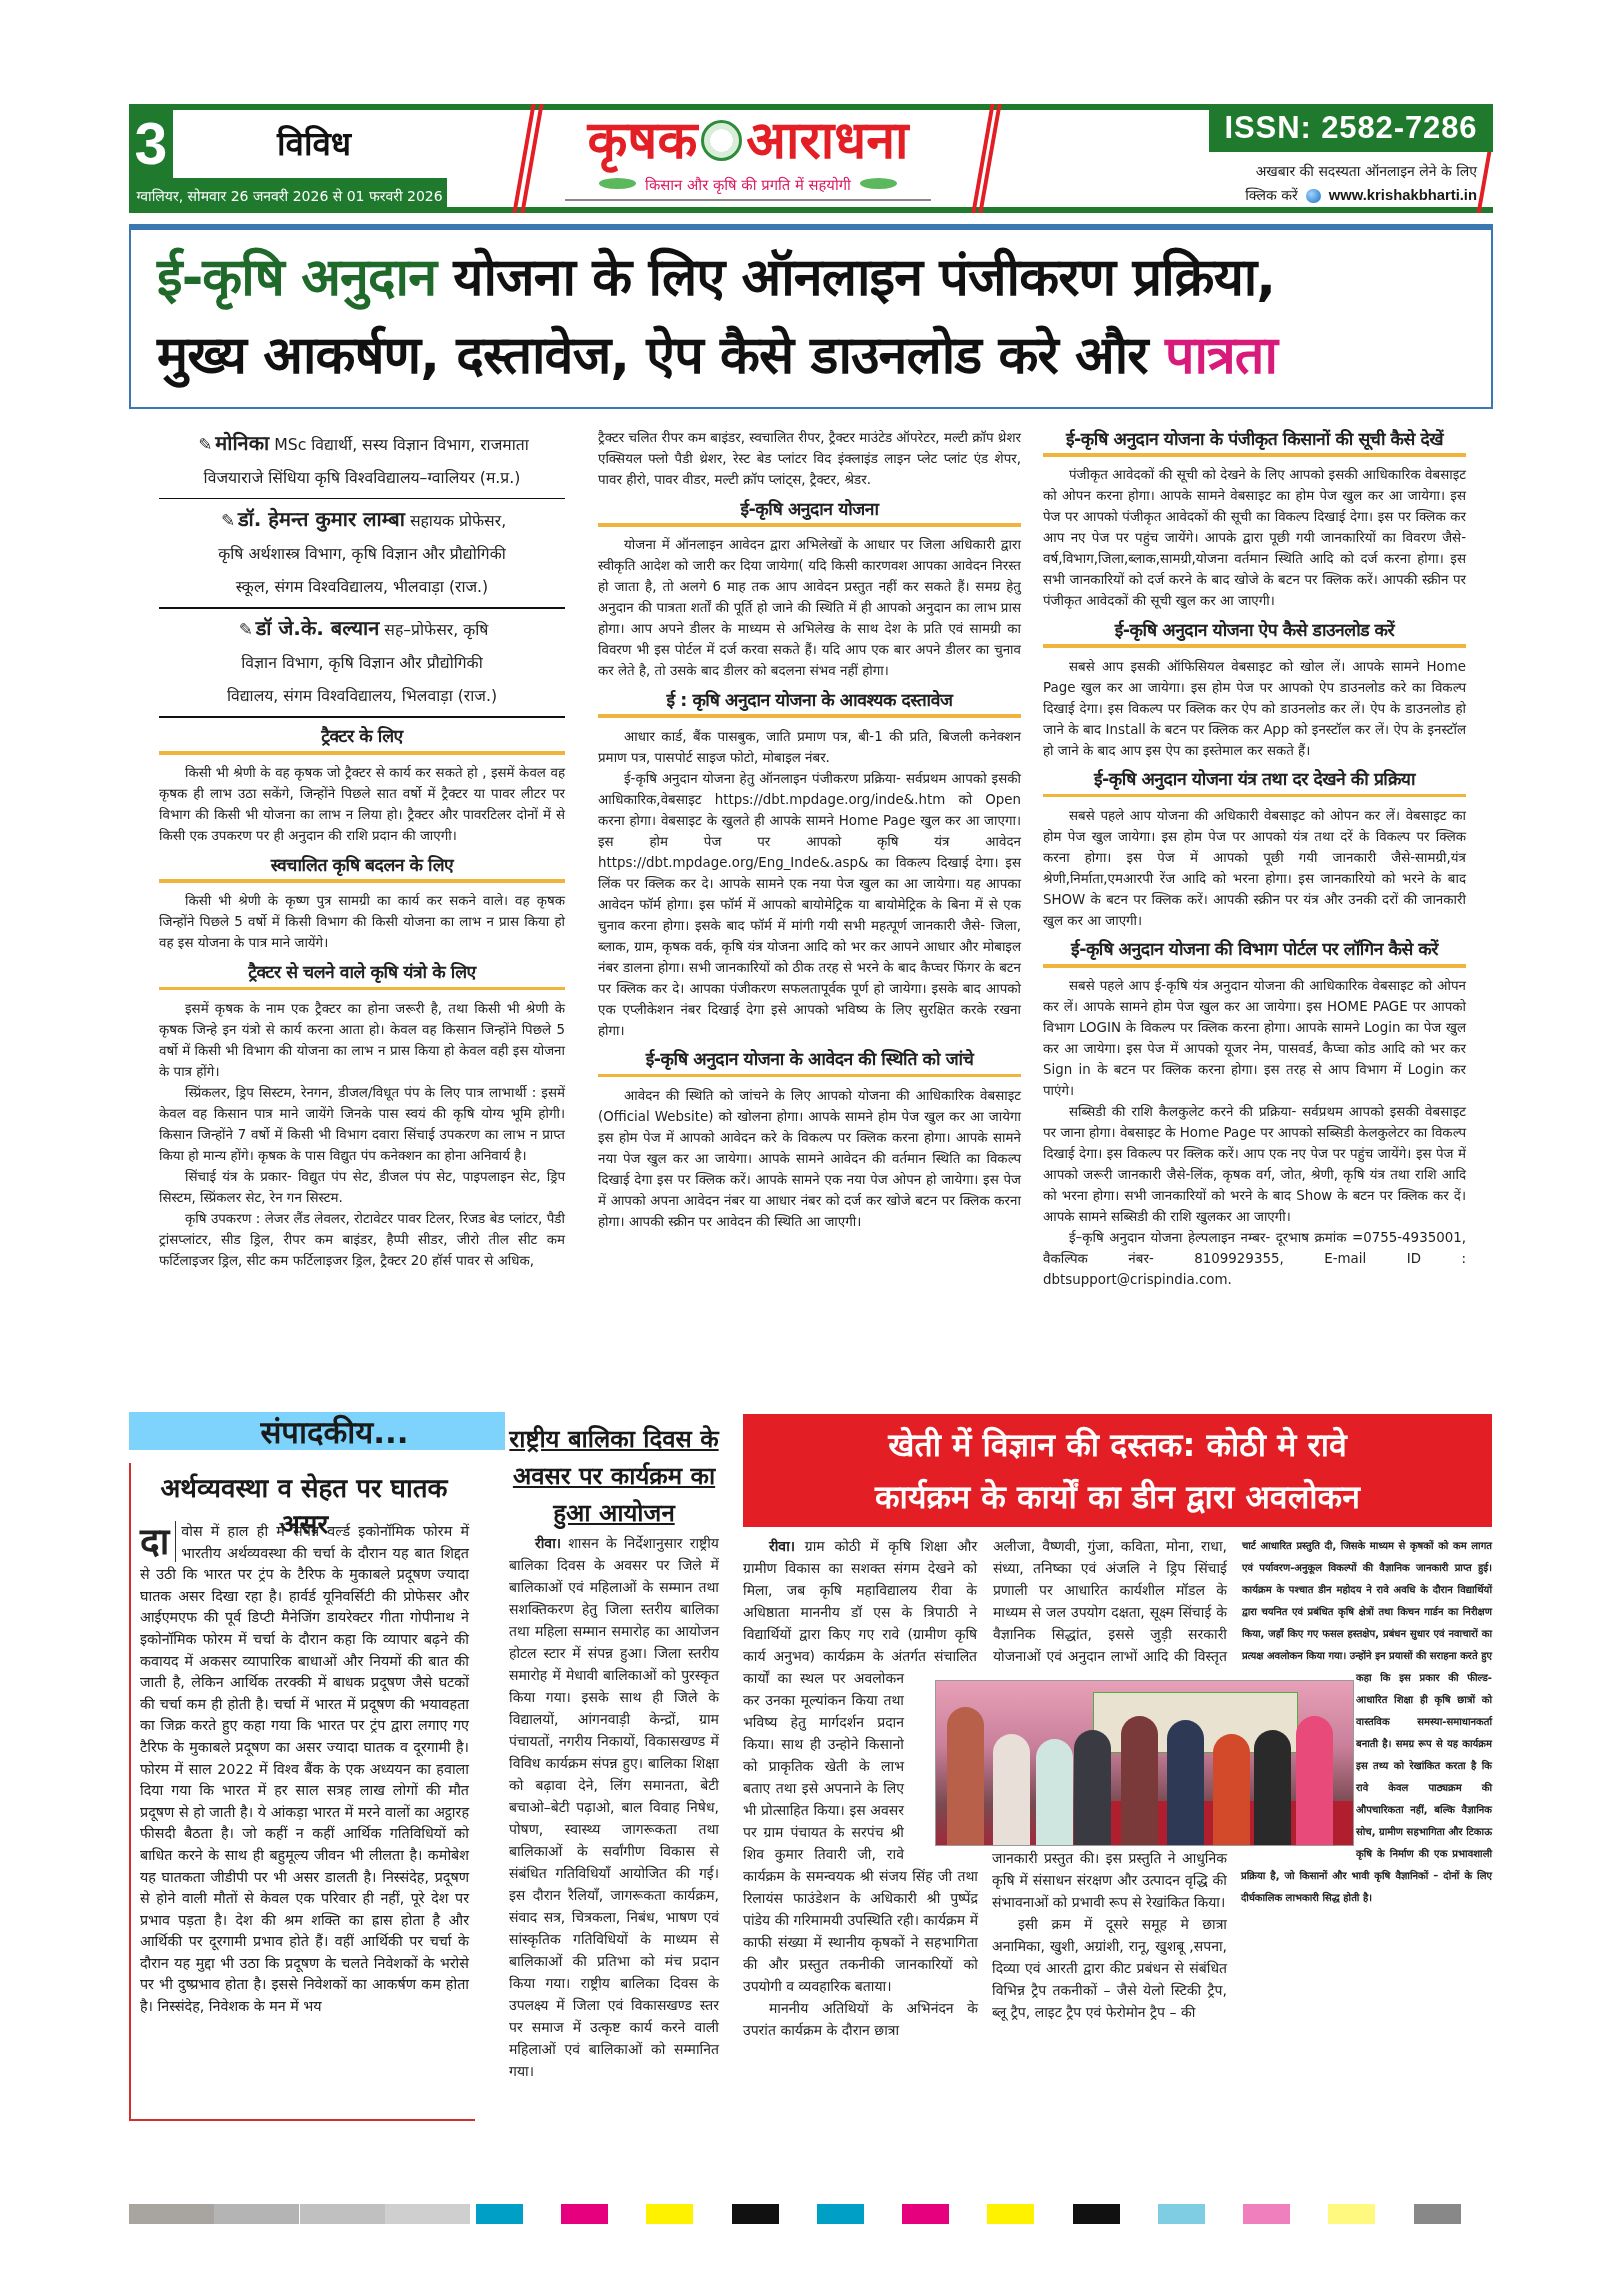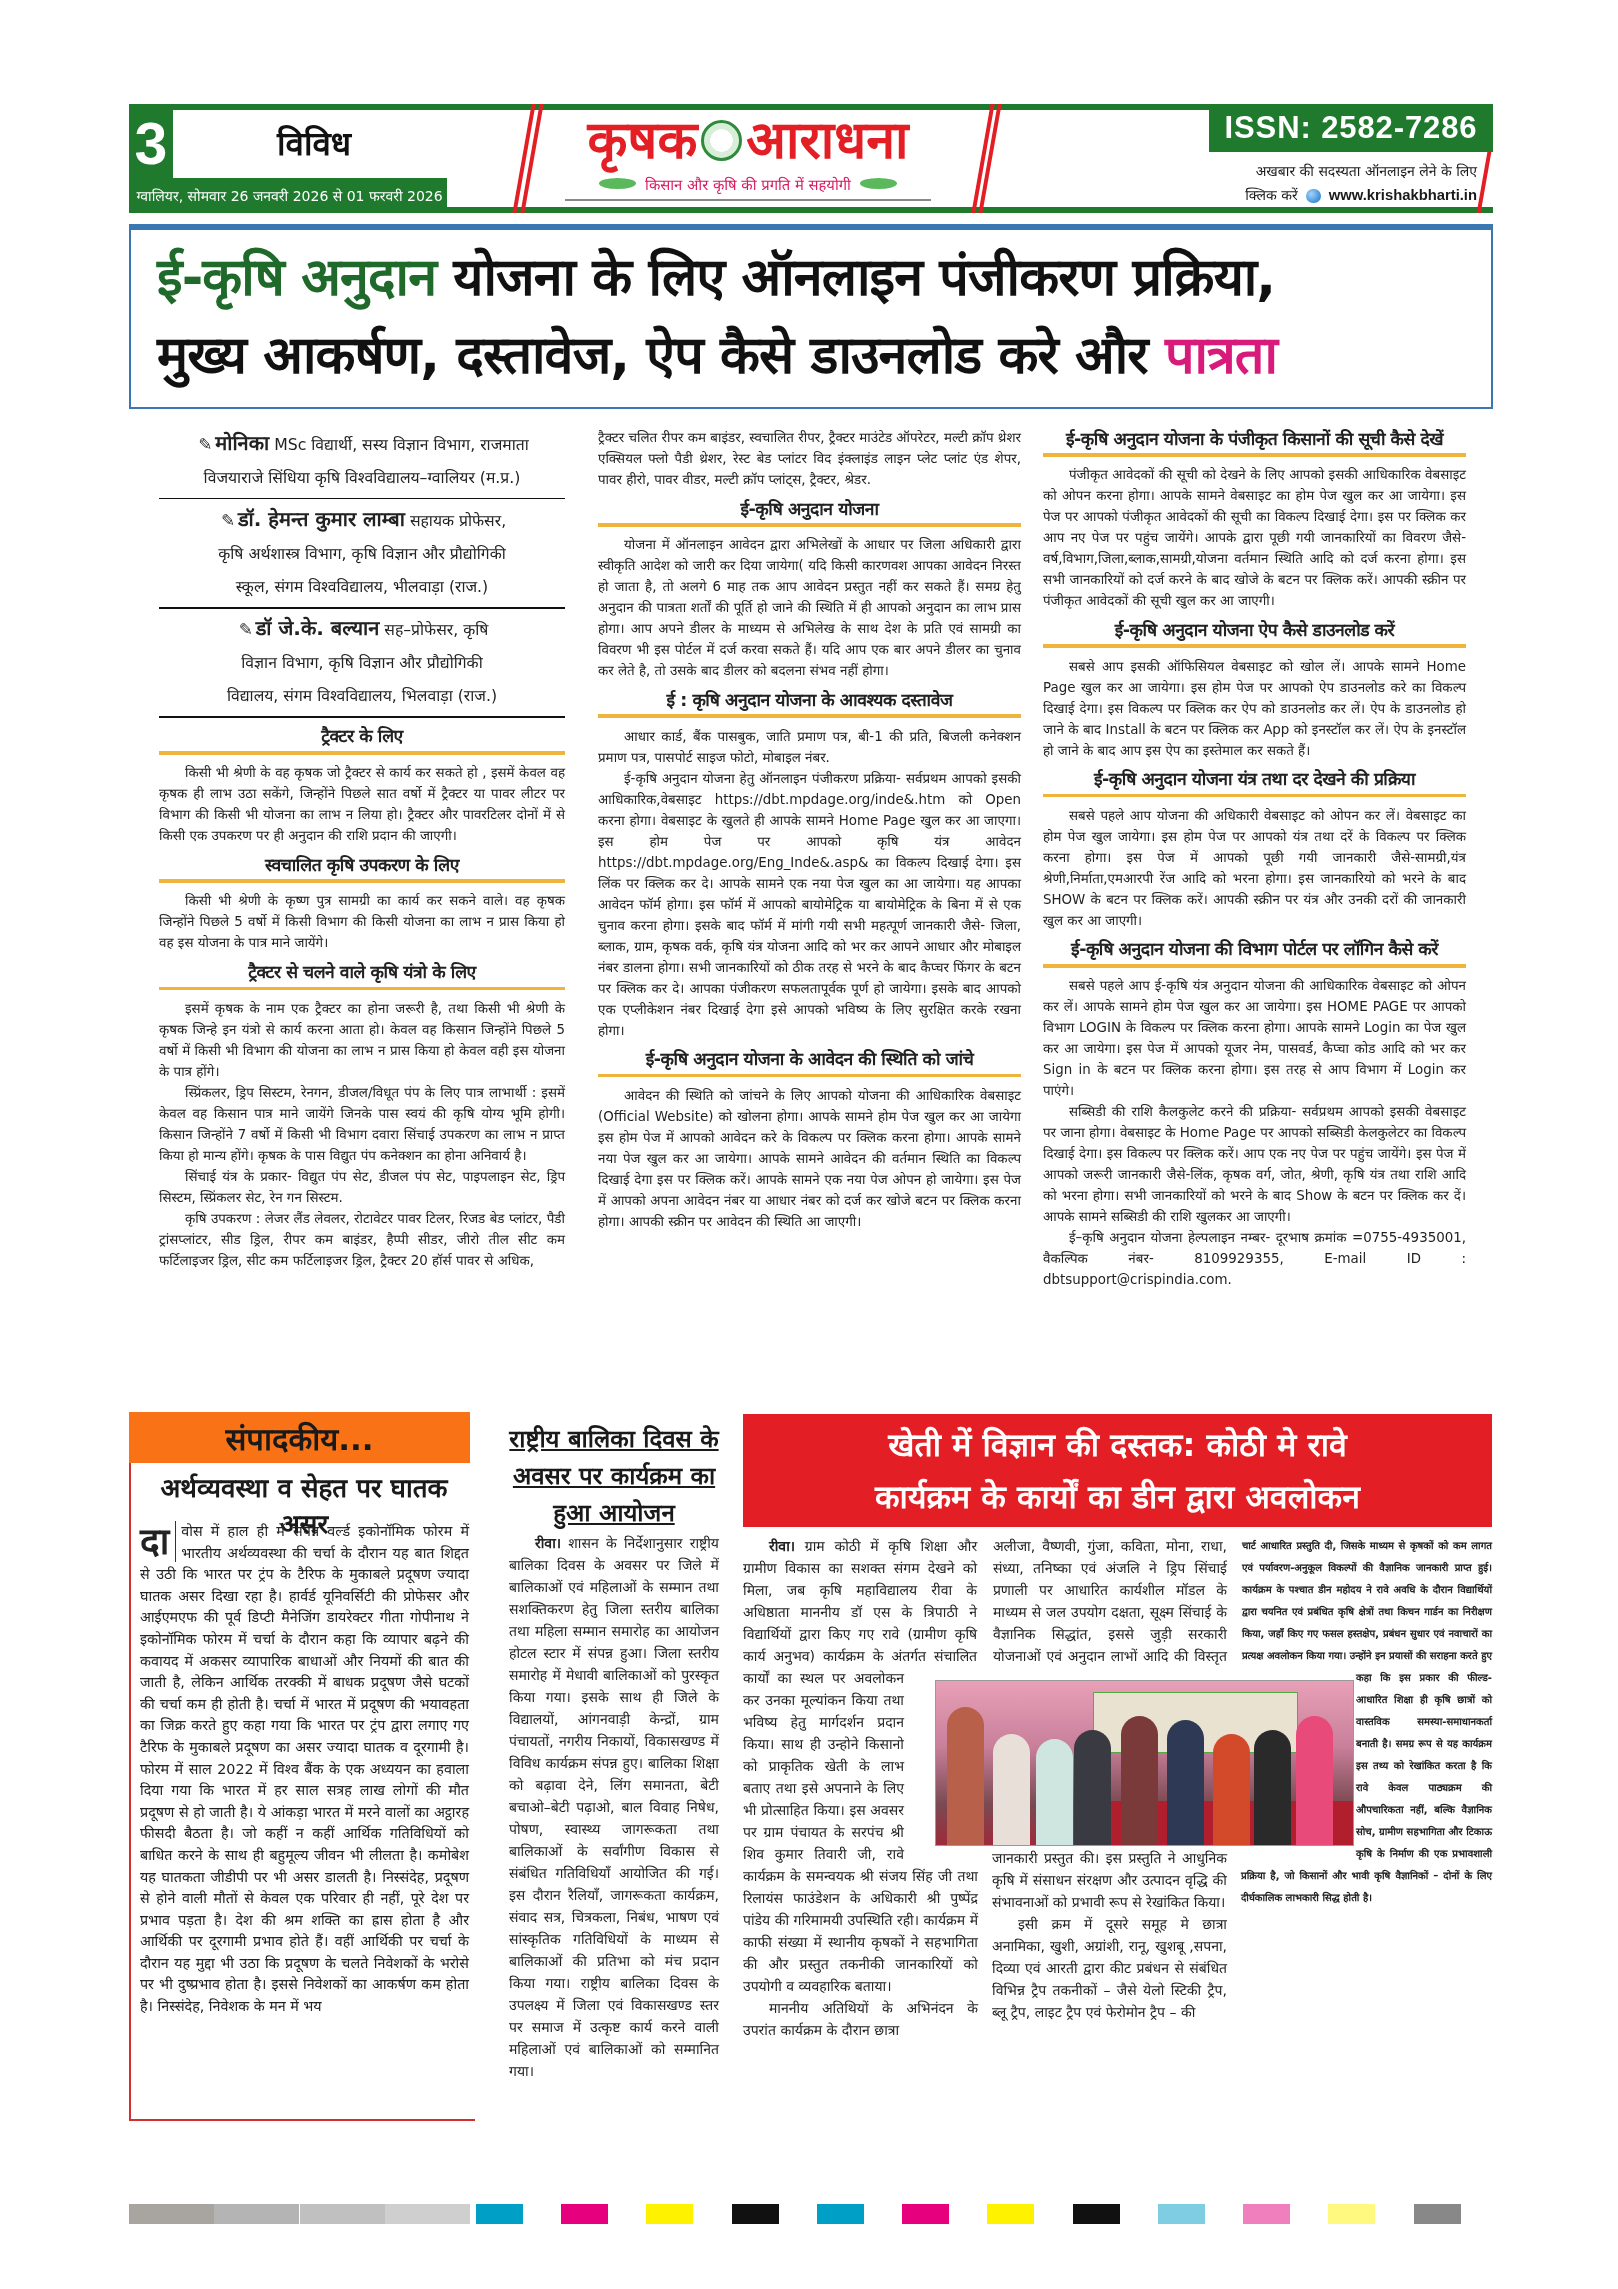--- a/index.html
+++ b/index.html
@@ -35,21 +35,21 @@
   .col p.noindent { text-indent: 0; }
   .sub { font: bold 17.5px "DejaVu Sans", sans-serif; text-align: center; margin: 5.5px 0 3.7px; letter-spacing: -0.5px; }
   .rule-gold { height: 3.7px; background: #f0b43c; margin: 1.8px 0 7.4px; }
   .rule-black { height: 1.8px; background: #111; margin: 3.7px 0; }
   .byline { font: 15.7px "DejaVu Sans", sans-serif; line-height: 33px; text-align: center; }
   .byline b { font-size: 20px; margin-top: 25px; }
   .pen { display: inline-block; width: 20px; font-size: 16.6px; }
   .lead-bold { font-weight: normal; }
 
   
-  .editorial-head { left: 129px; top: 1412px; width: 341px; height: 51px; background: #f97316; font: bold 31px "DejaVu Sans", sans-serif; display: flex; align-items: center; justify-content: center; }
+  .editorial-head { left: 129px; top: 1412px; width: 341px; height: 38px; background: #7dd3fc; font: bold 31px "DejaVu Sans", sans-serif; display: flex; align-items: center; justify-content: center; padding-left: 35px; }
   .editorial-box { left: 129px; top: 1463px; width: 346px; height: 658px; border-left: 2.8px solid #d32f2f; border-bottom: 2.8px solid #d32f2f; box-sizing: border-box; }
   .editorial-title { left: 138px; top: 1469px; width: 332px; font: bold 26px "DejaVu Sans", sans-serif; text-align: center; }
   .editorial-body { left: 140px; top: 1521px; width: 329px; font-size: 14.3px; line-height: 21.6px; }
   .dropcap { float: left; font: bold 37px "DejaVu Sans", sans-serif; line-height: 41px; padding-right: 5.5px; margin-right: 5.5px; border-right: 1.8px solid #333; }
 
   .balika-title { left: 503px; top: 1421px; width: 222px; font: bold 24px "DejaVu Sans", sans-serif; line-height: 37px; text-align: center; text-decoration: underline; }
   .balika-body { left: 509px; top: 1532px; width: 210px; font-size: 14px; line-height: 22px; }
 
   .kheti-banner { left: 743px; top: 1414px; width: 749px; height: 113px; background: #e31e24; color: #fff; font: bold 32px "DejaVu Sans", sans-serif; line-height: 52px; text-align: center; display: flex; flex-direction: column; justify-content: center; }
   .kheti-c1 { left: 743px; top: 1535px; width: 235px; font-size: 14px; line-height: 22px; }
@@ -121,21 +121,21 @@
   <div class="byline">
     <span class="pen">✎</span><b>डॉ जे.के. बल्यान</b><span> सह–प्रोफेसर, कृषि</span><br>
     <span>विज्ञान विभाग, कृषि विज्ञान और प्रौद्योगिकी</span><br>
     <span>विद्यालय, संगम विश्वविद्यालय, भिलवाड़ा (राज.)</span>
   </div>
   <div class="rule-black"></div>
 
   <div class="sub">ट्रैक्टर के लिए</div>
   <div class="rule-gold"></div>
   <p>किसी भी श्रेणी के वह कृषक जो ट्रैक्टर से कार्य कर सकते हो , इसमें केवल वह कृषक ही लाभ उठा सकेंगे, जिन्होंने पिछले सात वर्षो में ट्रैक्टर या पावर लीटर पर विभाग की किसी भी योजना का लाभ न लिया हो। ट्रैक्टर और पावरटिलर दोनों में से किसी एक उपकरण पर ही अनुदान की राशि प्रदान की जाएगी।</p>
-  <div class="sub">स्वचालित कृषि उपकरण के लिए</div>
+  <div class="sub">स्वचालित कृषि बदलन के लिए</div>
   <div class="rule-gold"></div>
   <p>किसी भी श्रेणी के कृष्ण पुत्र सामग्री का कार्य कर सकने वाले। वह कृषक जिन्होंने पिछले 5 वर्षो में किसी विभाग की किसी योजना का लाभ न प्रास किया हो वह इस योजना के पात्र माने जायेंगे।</p>
   <div class="sub">ट्रैक्टर से चलने वाले कृषि यंत्रो के लिए</div>
   <div class="rule-gold"></div>
   <p>इसमें कृषक के नाम एक ट्रैक्टर का होना जरूरी है, तथा किसी भी श्रेणी के कृषक जिन्हे इन यंत्रो से कार्य करना आता हो। केवल वह किसान जिन्होंने पिछले 5 वर्षो में किसी भी विभाग की योजना का लाभ न प्रास किया हो केवल वही इस योजना के पात्र होंगे।</p>
   <p><span class="lead-bold">स्प्रिंकलर, ड्रिप सिस्टम, रेनगन, डीजल/विधूत पंप के लिए पात्र लाभार्थी :</span><span> इसमें केवल वह किसान पात्र माने जायेंगे जिनके पास स्वयं की कृषि योग्य भूमि होगी। किसान जिन्होंने 7 वर्षो में किसी भी विभाग दवारा सिंचाई उपकरण का लाभ न प्राप्त किया हो मान्य होंगे। कृषक के पास विद्युत पंप कनेक्शन का होना अनिवार्य है।</span></p>
   <p class="lead-bold">सिंचाई यंत्र के प्रकार- विद्युत पंप सेट, डीजल पंप सेट, पाइपलाइन सेट, ड्रिप सिस्टम, स्प्रिंकलर सेट, रेन गन सिस्टम.</p>
   <p><span class="lead-bold">कृषि उपकरण :</span><span> लेजर लैंड लेवलर, रोटावेटर पावर टिलर, रिजड बेड प्लांटर, पैडी ट्रांसप्लांटर, सीड ड्रिल, रीपर कम बाइंडर, हैप्पी सीडर, जीरो तील सीट कम फर्टिलाइजर ड्रिल, सीट कम फर्टिलाइजर ड्रिल, ट्रैक्टर 20 हॉर्स पावर से अधिक,</span></p>
 </div>
 

